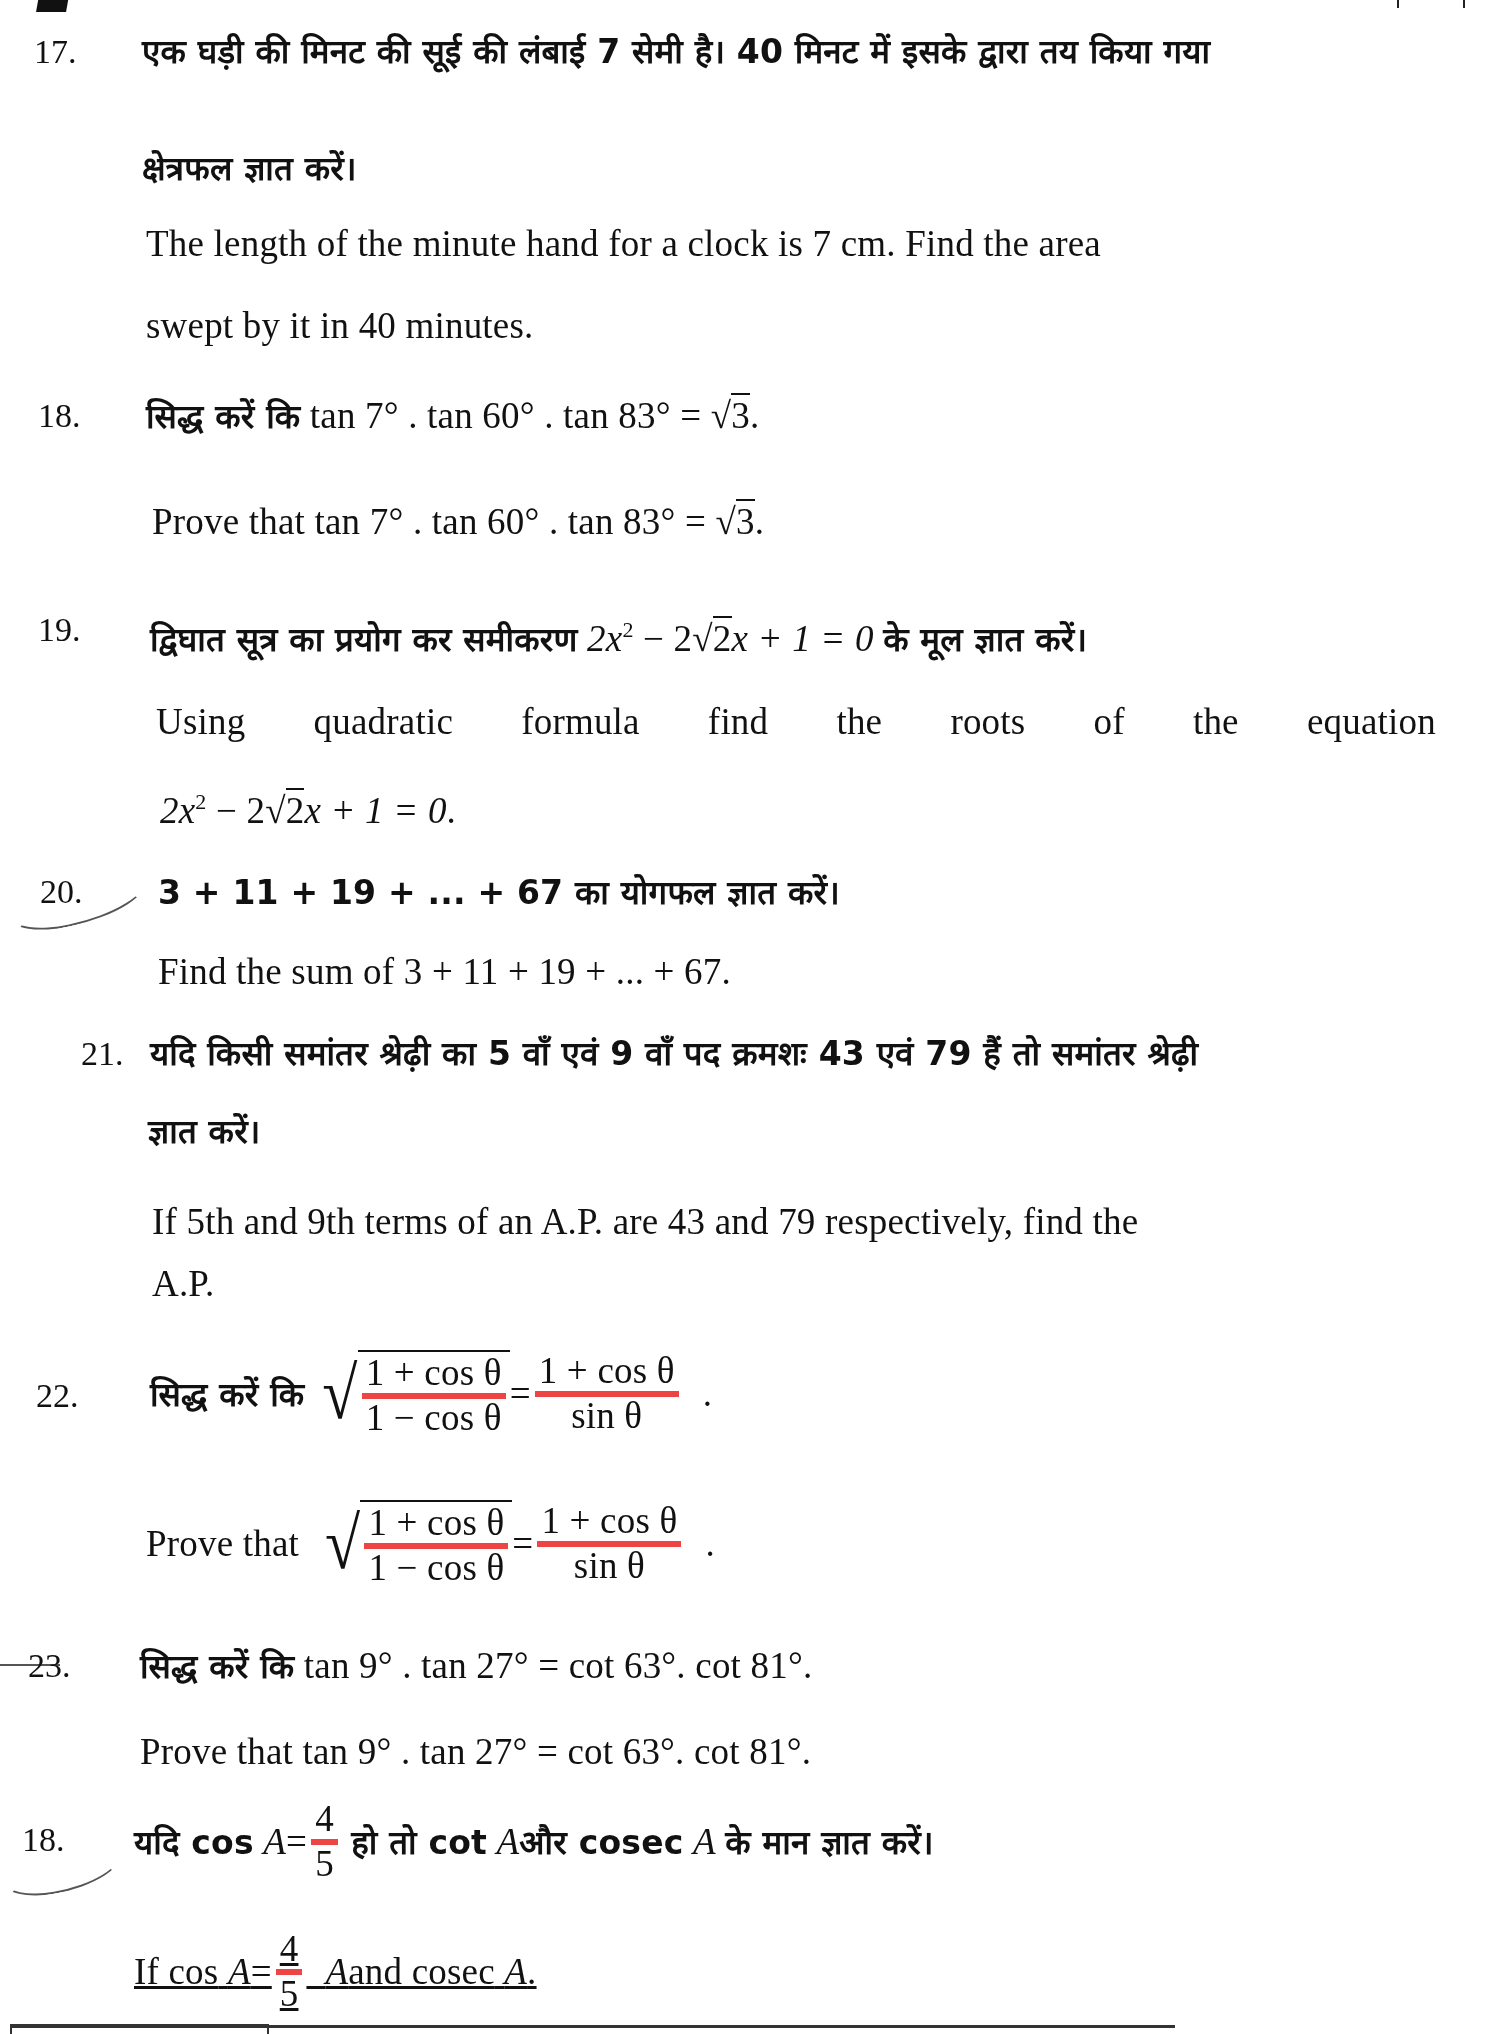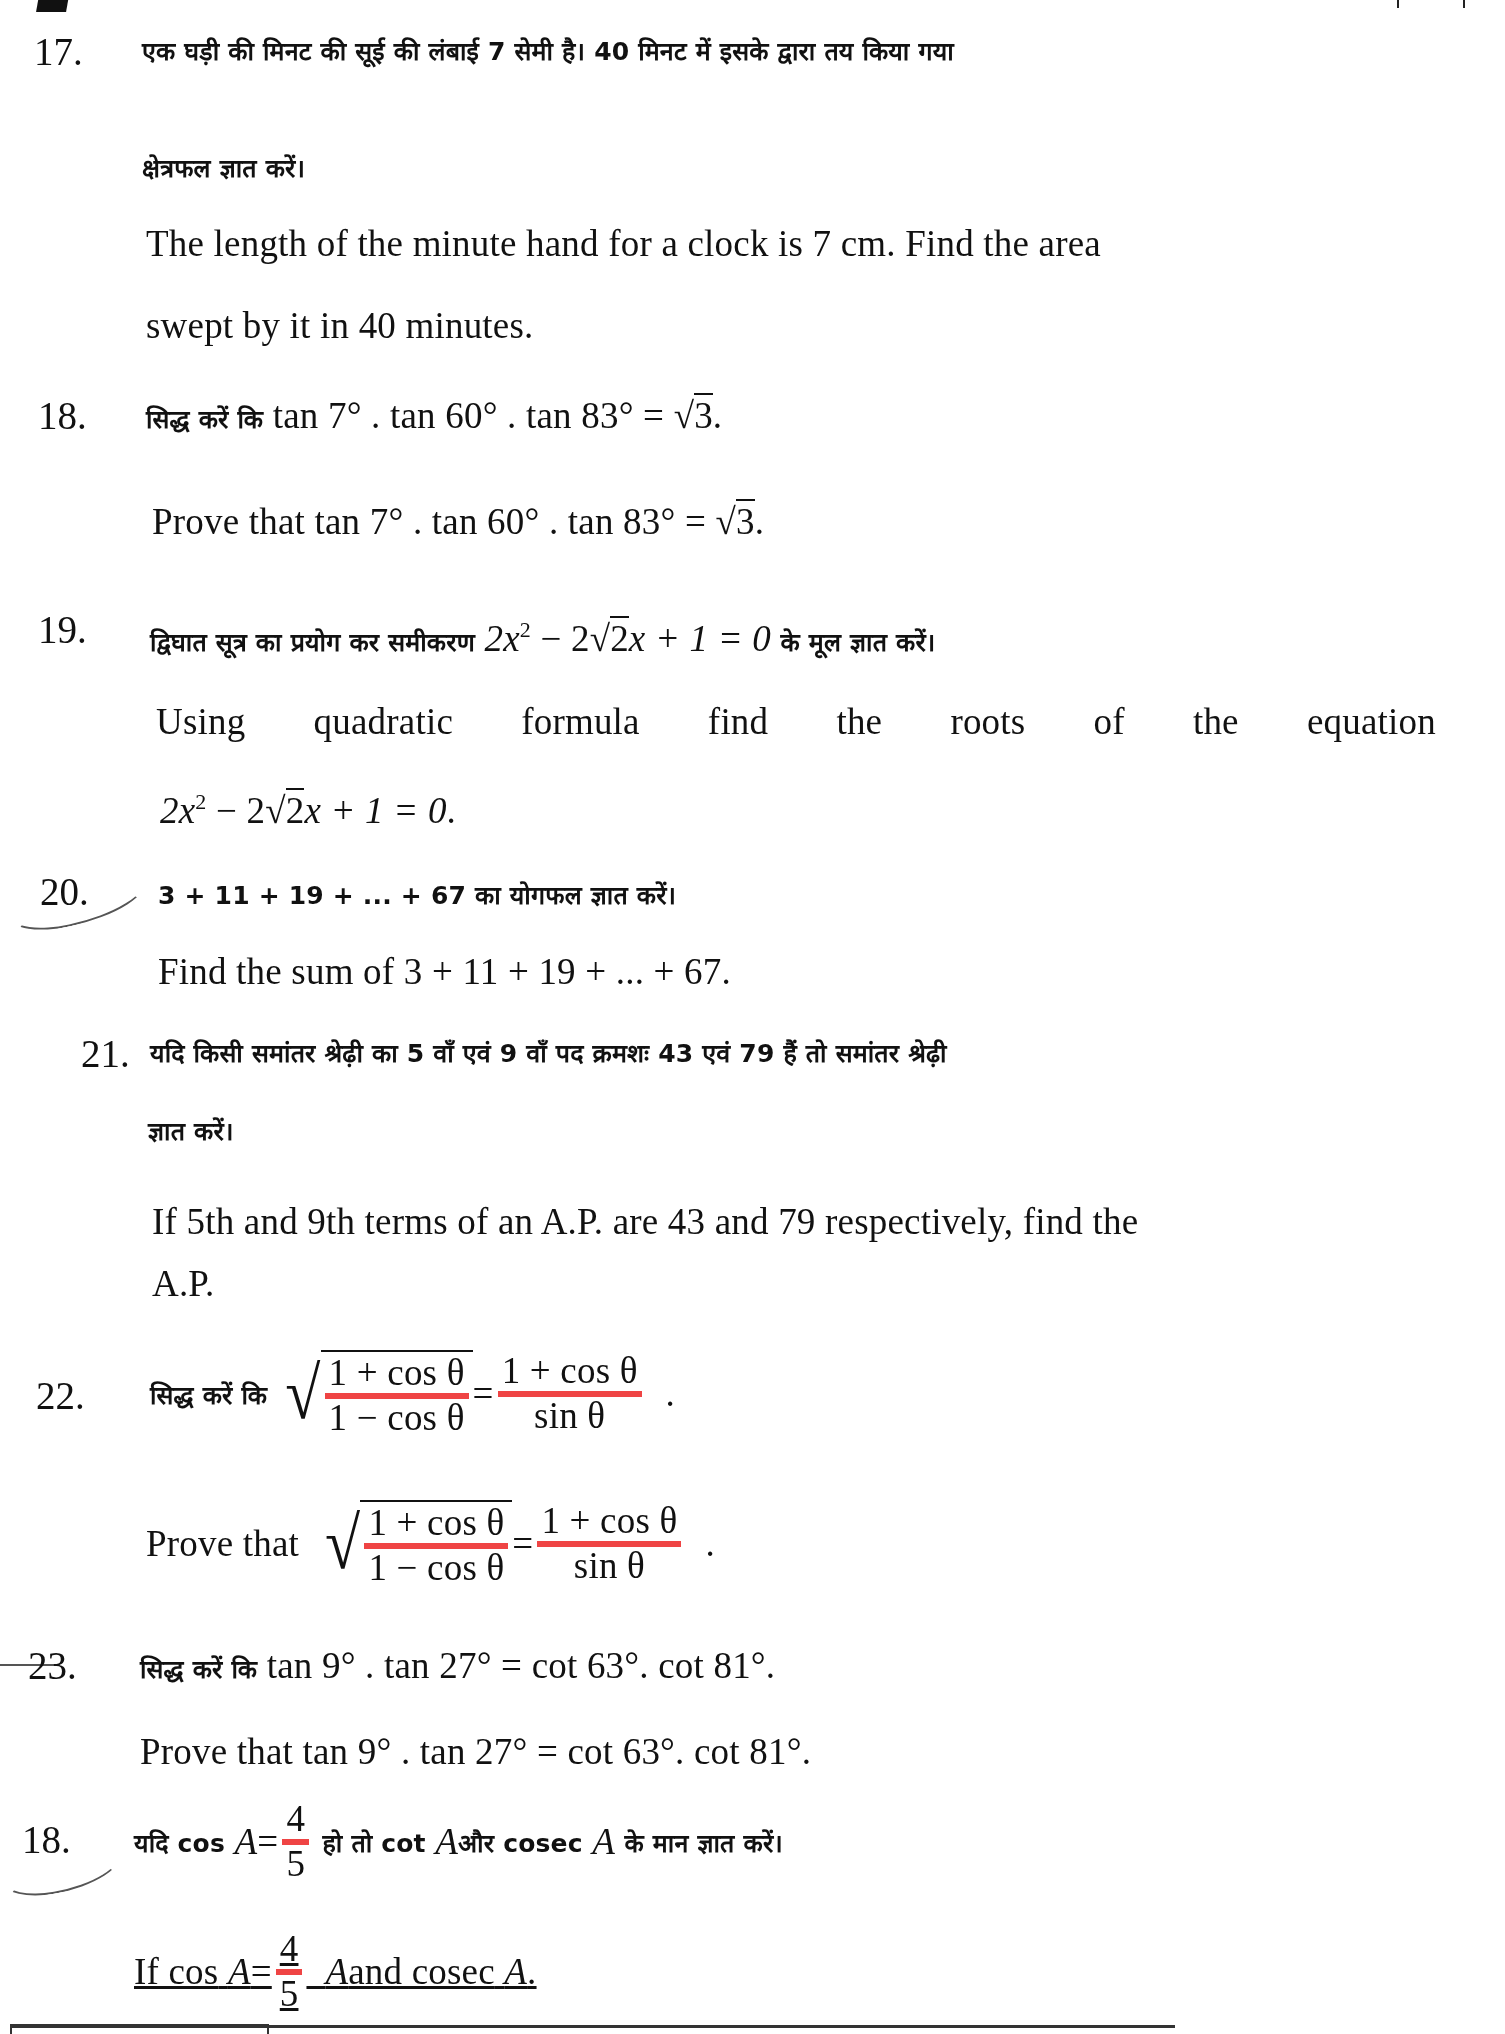--- a/index.html
+++ b/index.html
@@ -2,22 +2,22 @@
 <html><head>
 <meta charset="utf-8">
 <style>
   html,body{margin:0;padding:0;background:#fff;}
   body{width:1505px;height:2034px;position:relative;overflow:hidden;
        font-family:"Liberation Serif","DejaVu Serif",serif;color:#111;}
   .page{position:absolute;left:0;top:0;width:1505px;height:2034px;}
   .corner-mark{position:absolute;left:38px;top:-10px;width:30px;height:22px;background:#111;transform:skewX(-10deg);}
   .page-bracket{position:absolute;right:40px;top:-6px;width:64px;height:14px;border-left:2px solid #222;border-right:2px solid #222;}
   .line{position:absolute;font-size:37px;line-height:44px;white-space:nowrap;letter-spacing:0.2px;}
-  .qnum{position:absolute;font-size:39px;line-height:44px;}
-  .hi{font-family:"DejaVu Sans",sans-serif;font-size:25px;font-weight:bold;}
+  .qnum{position:absolute;font-size:34px;line-height:44px;}
+  .hi{font-family:"DejaVu Sans",sans-serif;font-size:33px;font-weight:bold;}
   .just{display:flex;justify-content:space-between;width:1300px;}
   .frac{display:inline-flex;flex-direction:column;align-items:center;vertical-align:middle;line-height:1.05;margin:0 4px;}
   .frac .num{border-bottom:6px solid #ef4444;padding:0 4px;}
   .frac .den{padding:0 4px;}
   .sqrt{display:inline-flex;align-items:center;vertical-align:middle;}
   .sqrt .rad{font-size:64px;line-height:1;transform:scaleY(1.15);}
   .sqrt .under{border-top:2px solid #111;padding-top:2px;}
   .ssqrt{display:inline-block;}
   .ssqrt .ov{border-top:2px solid #111;}
   i{font-style:italic;}

